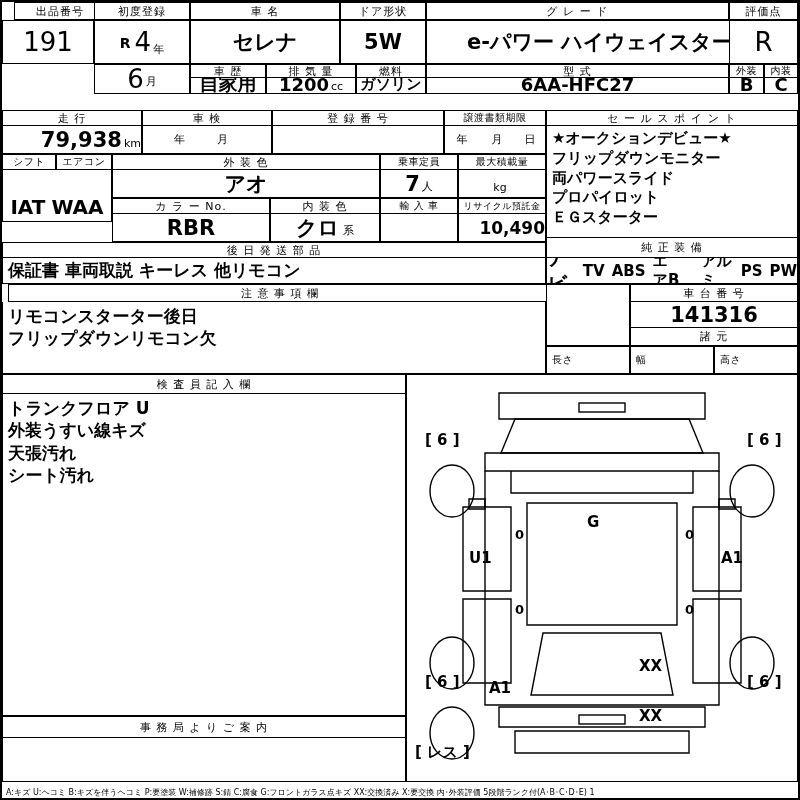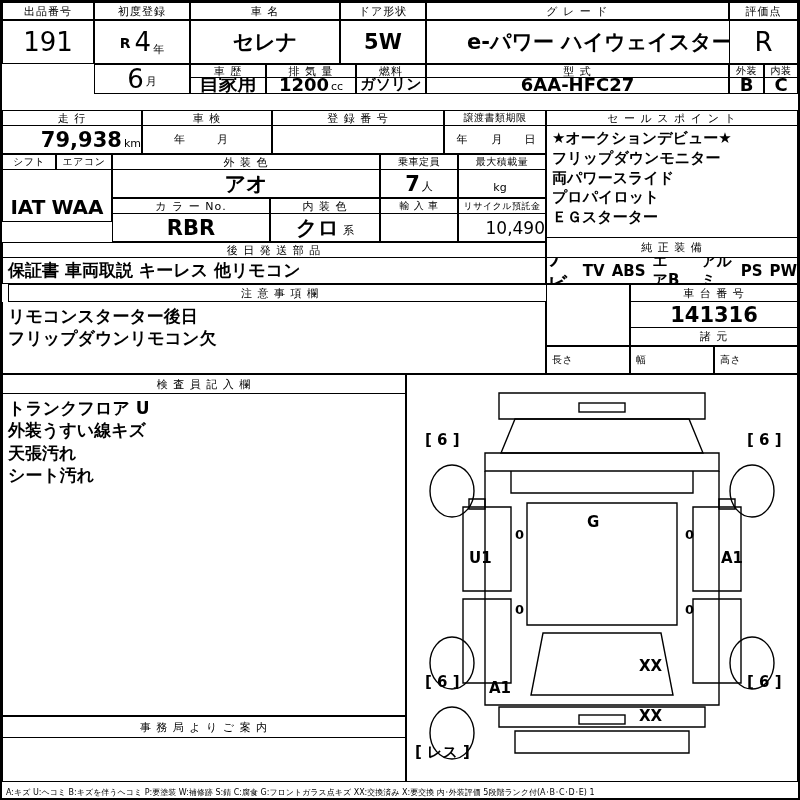--- a/index.html
+++ b/index.html
@@ -31,21 +31,21 @@
     letter-spacing: 1px;
     white-space: nowrap;
   }
   .lbl-sm { font-size: 10px; letter-spacing: 0.5px; }
   .val {
     font-size: 21px;
     font-weight: bold;
     white-space: nowrap;
   }
   .val-lg { font-size: 26px; font-weight: normal; }
-  .val-md { font-size: 17px; font-weight: normal; }
+  .val-md { font-size: 17px; font-weight: bold; }
   .val-sm { font-size: 14px; font-weight: bold; }
   .left { justify-content: flex-start; padding-left: 5px; }
   .right { justify-content: flex-end; }
   .unit { font-size: 11px; font-weight: normal; margin-left: 2px; }
   .listline {
     font-size: 15px; font-weight: bold;
     line-height: 1.32;
     white-space: nowrap;
   }
   .listbox {
@@ -67,21 +67,21 @@
   }
   svg { display: block; }
   .diagTxt { font-size: 15px; font-weight: bold; font-family: "DejaVu Sans", sans-serif; }
   .diagTxtSm { font-size: 13px; font-weight: bold; font-family: "DejaVu Sans", sans-serif; }
 </style>
 </head>
 <body>
 
 <div class="sheet">
 
-  <div class="cell" style="left:0;top:0;width:92px;height:18px">
+  <div class="cell" style="left:12px;top:0;width:92px;height:18px">
     <span class="lbl">出品番号</span>
   </div>
   <div class="cell" style="left:0;top:18px;width:92px;height:44px">
     <span class="val-lg">191</span>
   </div>
 
   <div class="cell" style="left:92px;top:0;width:96px;height:18px">
     <span class="lbl">初度登録</span>
   </div>
   <div class="cell" style="left:92px;top:18px;width:96px;height:44px">

